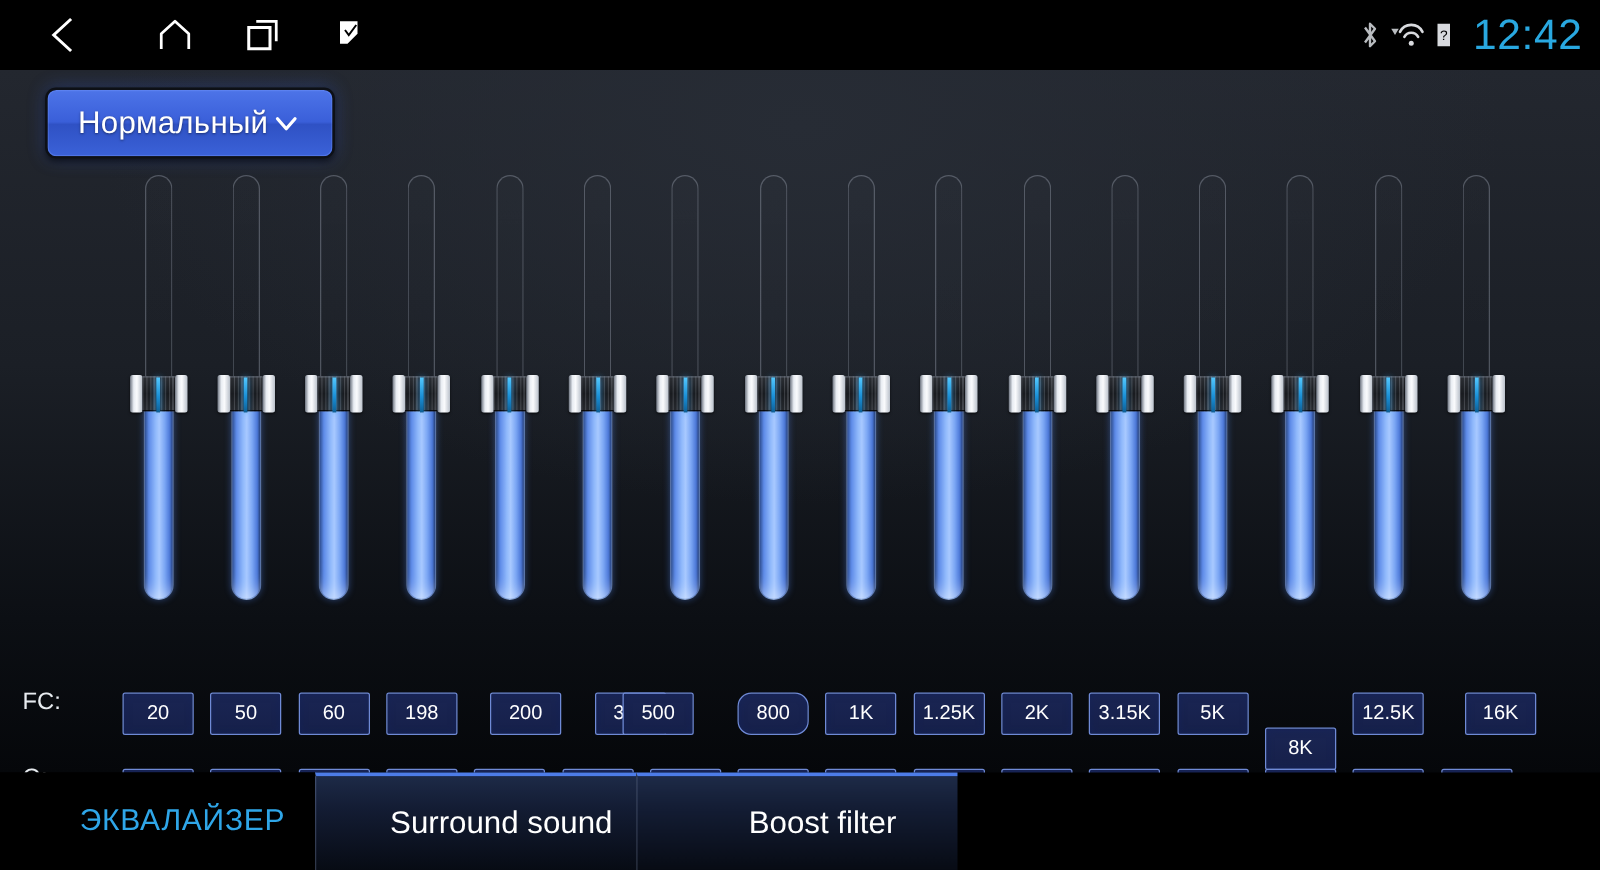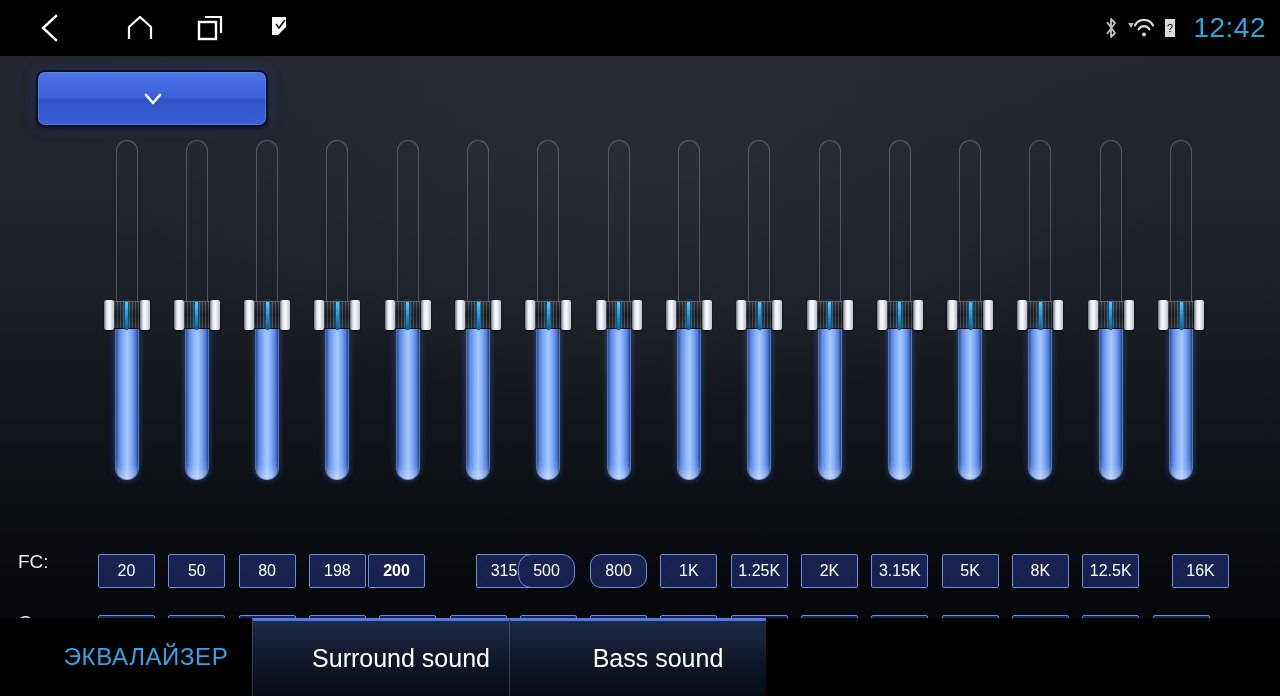--- a/index.html
+++ b/index.html
@@ -32,21 +32,21 @@
   #nav-home    { left: 112px; width: 56px; }
   #nav-recents { left: 182px; width: 56px; }
   #nav-flag    { left: 254px; width: 52px; }
 
   #status-right {
     position: absolute; right: 14px; top: 0; height: 56px;
     display: flex; align-items: center; gap: 7px;
   }
   #status-right .sico { display: flex; align-items: center; }
   #clock {
-    font-size: 28px; letter-spacing: .5px;
+    font-size: 34px; letter-spacing: .5px;
     color: #29a8e0; margin-left: 9px;
     font-family: "Liberation Sans", sans-serif;
   }
 
   
   #main {
     position: absolute; left: 0; top: 56px;
     width: 1280px; height: 562px;
     background:
       radial-gradient(ellipse 780px 420px at 50% 8%, #272c35 0%, rgba(39,44,53,0) 72%),
@@ -235,20 +235,21 @@
           <text x="7" y="15" font-size="11" font-family="Liberation Sans, sans-serif" fill="#000" text-anchor="middle">?</text>
         </svg>
       </span>
       <span id="clock">12:42</span>
     </div>
   </div>
 
   <div id="main">
 
     <div id="preset-btn">
+      <span id="preset-label">Нормальный</span>
       <span id="preset-caret">
         <svg width="26" height="26" viewBox="0 0 26 26">
             <path d="M6 9 L13 17 L20 9" fill="none" stroke="#fff" stroke-width="2.6" stroke-linecap="round" stroke-linejoin="round"></path>
           </svg>
       </span>
     </div>
 
     <div id="sliders">
         <div class="slider" style="left: 103.5px;">
           <div class="trk"></div>
@@ -395,32 +396,32 @@
           </div>
         </div>
       </div>
 
     <div class="rowlabel" id="fc-label">FC:</div>
     <div class="rowlabel" id="q-label">Q:</div>
 
     <div class="valrow" id="fc-row">
         <div class="valbox" style="left: 98px;">20</div>
         <div class="valbox" style="left: 168.3px;">50</div>
-        <div class="valbox" style="left: 238.6px;">80</div>
+        <div class="valbox" style="left: 238.6px;">60</div>
         <div class="valbox" style="left: 308.9px;">198</div>
-        <div class="valbox" style="left: 368px; font-weight: bold;">200</div>
+        <div class="valbox" style="left: 392px;">200</div>
         <div class="valbox" style="left: 449.5px; margin-left: 26px;">315</div>
-        <div class="valbox" style="left: 518px; border-radius: 13px;">500</div>
+        <div class="valbox" style="left: 498px;">500</div>
         <div class="valbox" style="left: 590.1px; border-radius: 11px;">800</div>
         <div class="valbox" style="left: 660.4px;">1K</div>
         <div class="valbox" style="left: 730.7px;">1.25K</div>
         <div class="valbox" style="left: 801px;">2K</div>
         <div class="valbox" style="left: 871.3px;">3.15K</div>
         <div class="valbox" style="left: 941.6px;">5K</div>
-        <div class="valbox" style="left: 1011.9px;">8K</div>
+        <div class="valbox" style="left: 1011.9px; margin-top: 28px;">8K</div>
         <div class="valbox" style="left: 1082.2px;">12.5K</div>
         <div class="valbox" style="left: 1172px;">16K</div>
       </div>
     <div class="valrow" id="q-row">
         <div class="valbox" style="left: 98px;">2,2</div>
         <div class="valbox" style="left: 168.3px;">2,2</div>
         <div class="valbox" style="left: 238.6px;">2,2</div>
         <div class="valbox" style="left: 308.9px;">2,2</div>
         <div class="valbox" style="left: 379.2px;">2,2</div>
         <div class="valbox" style="left: 449.5px;">2,2</div>
@@ -438,17 +439,17 @@
   </div>
 
   <div id="tabbar">
       <div class="tab active tab-w-active">
         <span>ЭКВАЛАЙЗЕР</span>
       </div>
       <div class="tab inactive tab-w-normal">
         <span>Surround sound</span>
       </div>
       <div class="tab inactive tab-w-last">
-        <span>Bass sound</span>
+        <span>Boost filter</span>
       </div>
     </div>
 
 </div>
 
 </body></html>

